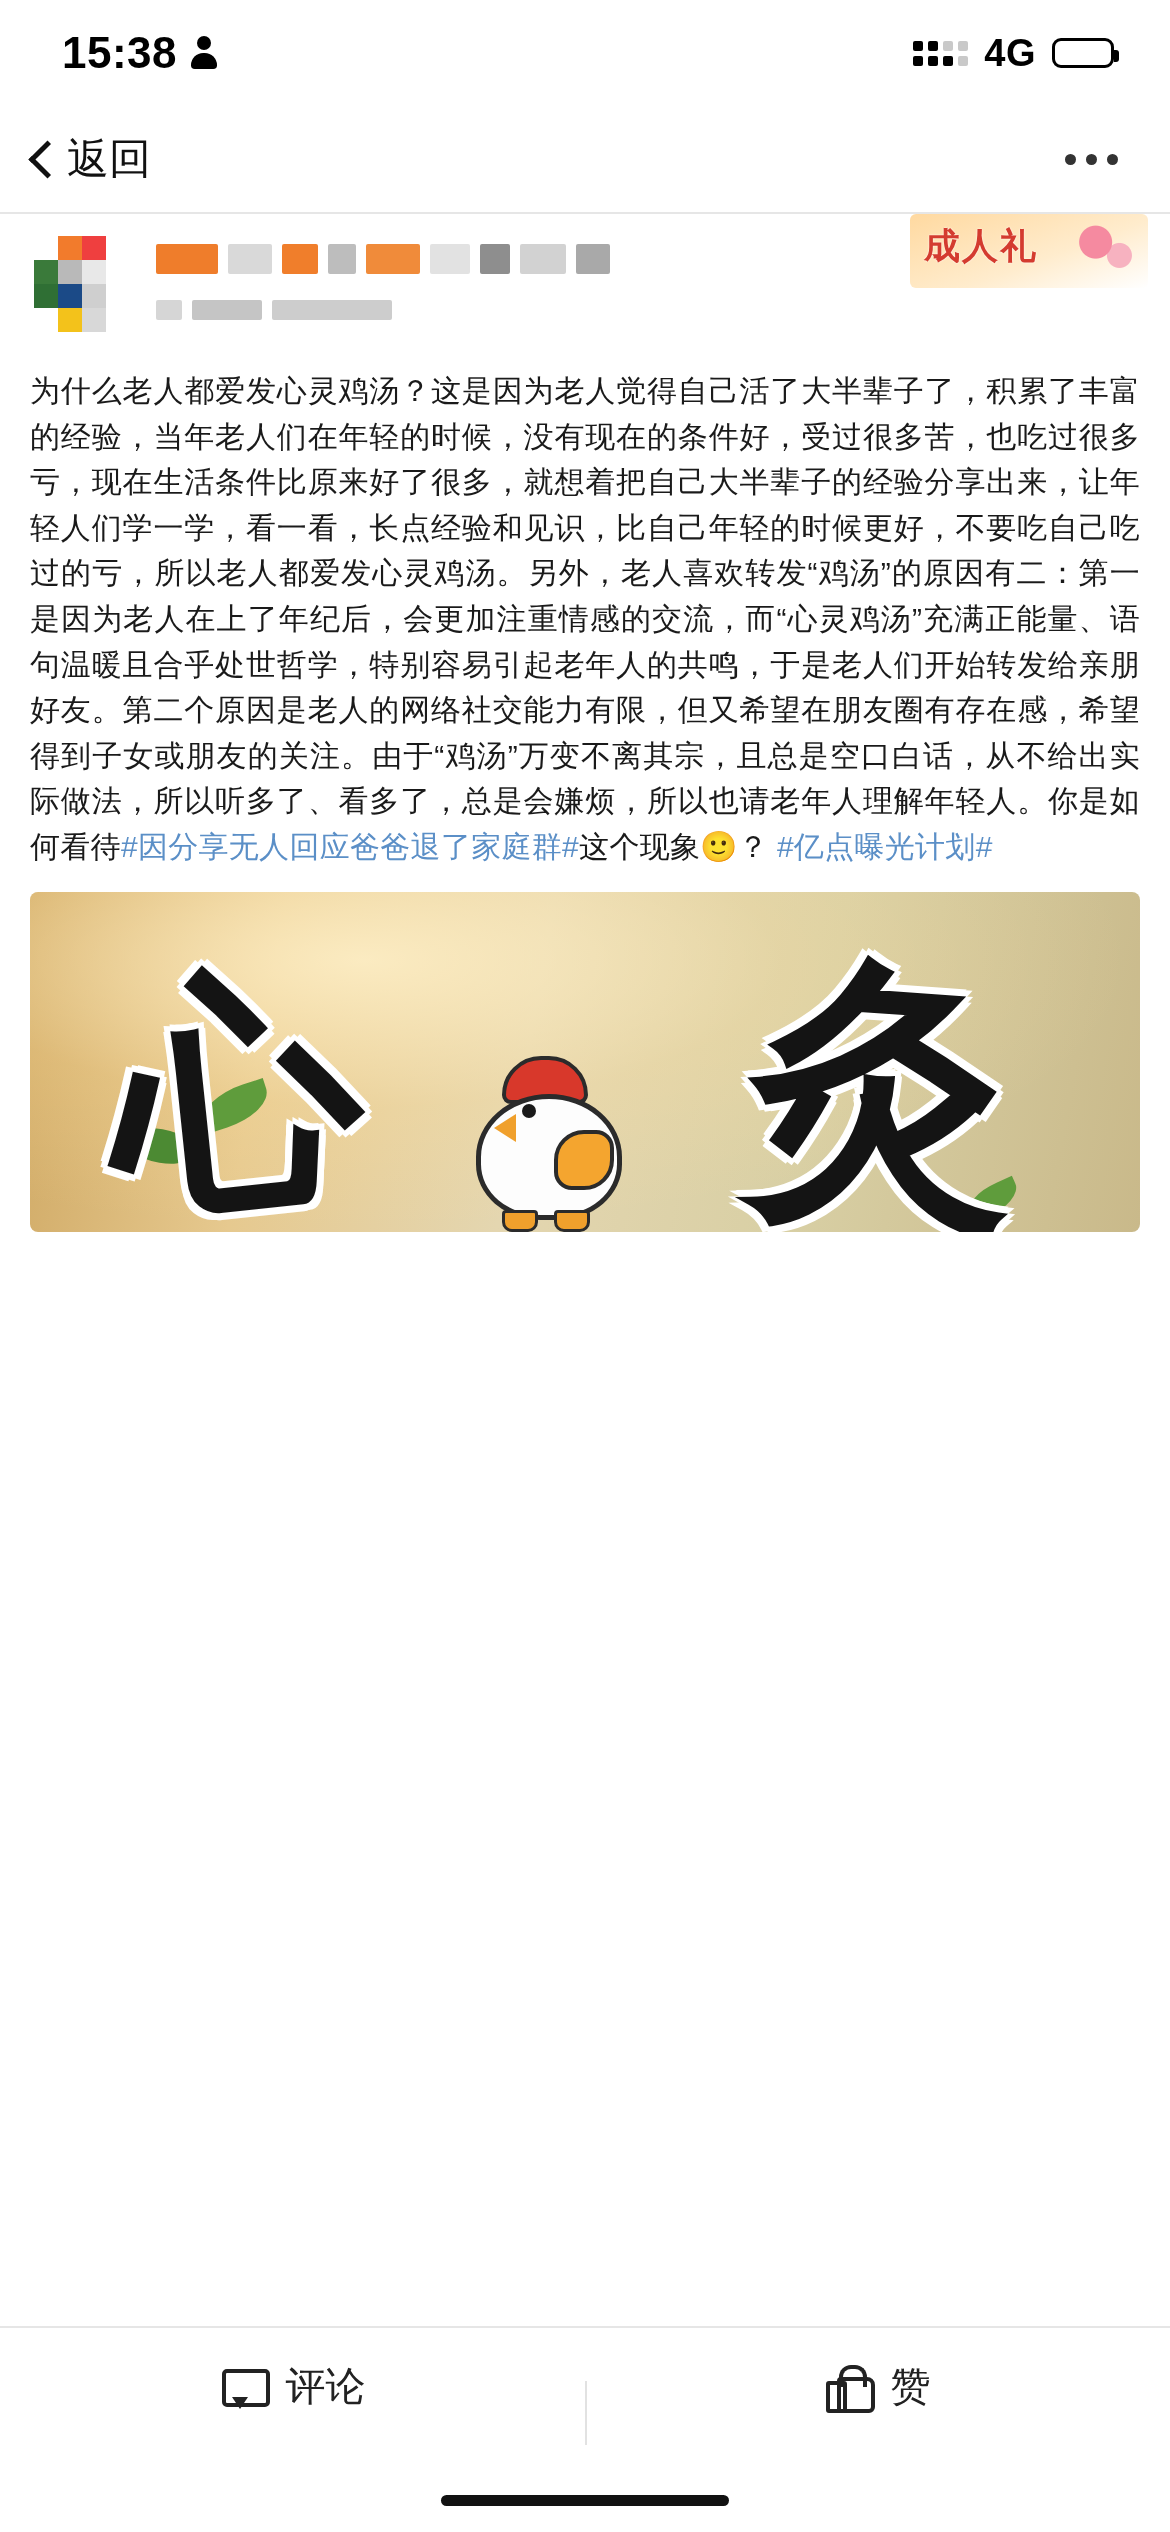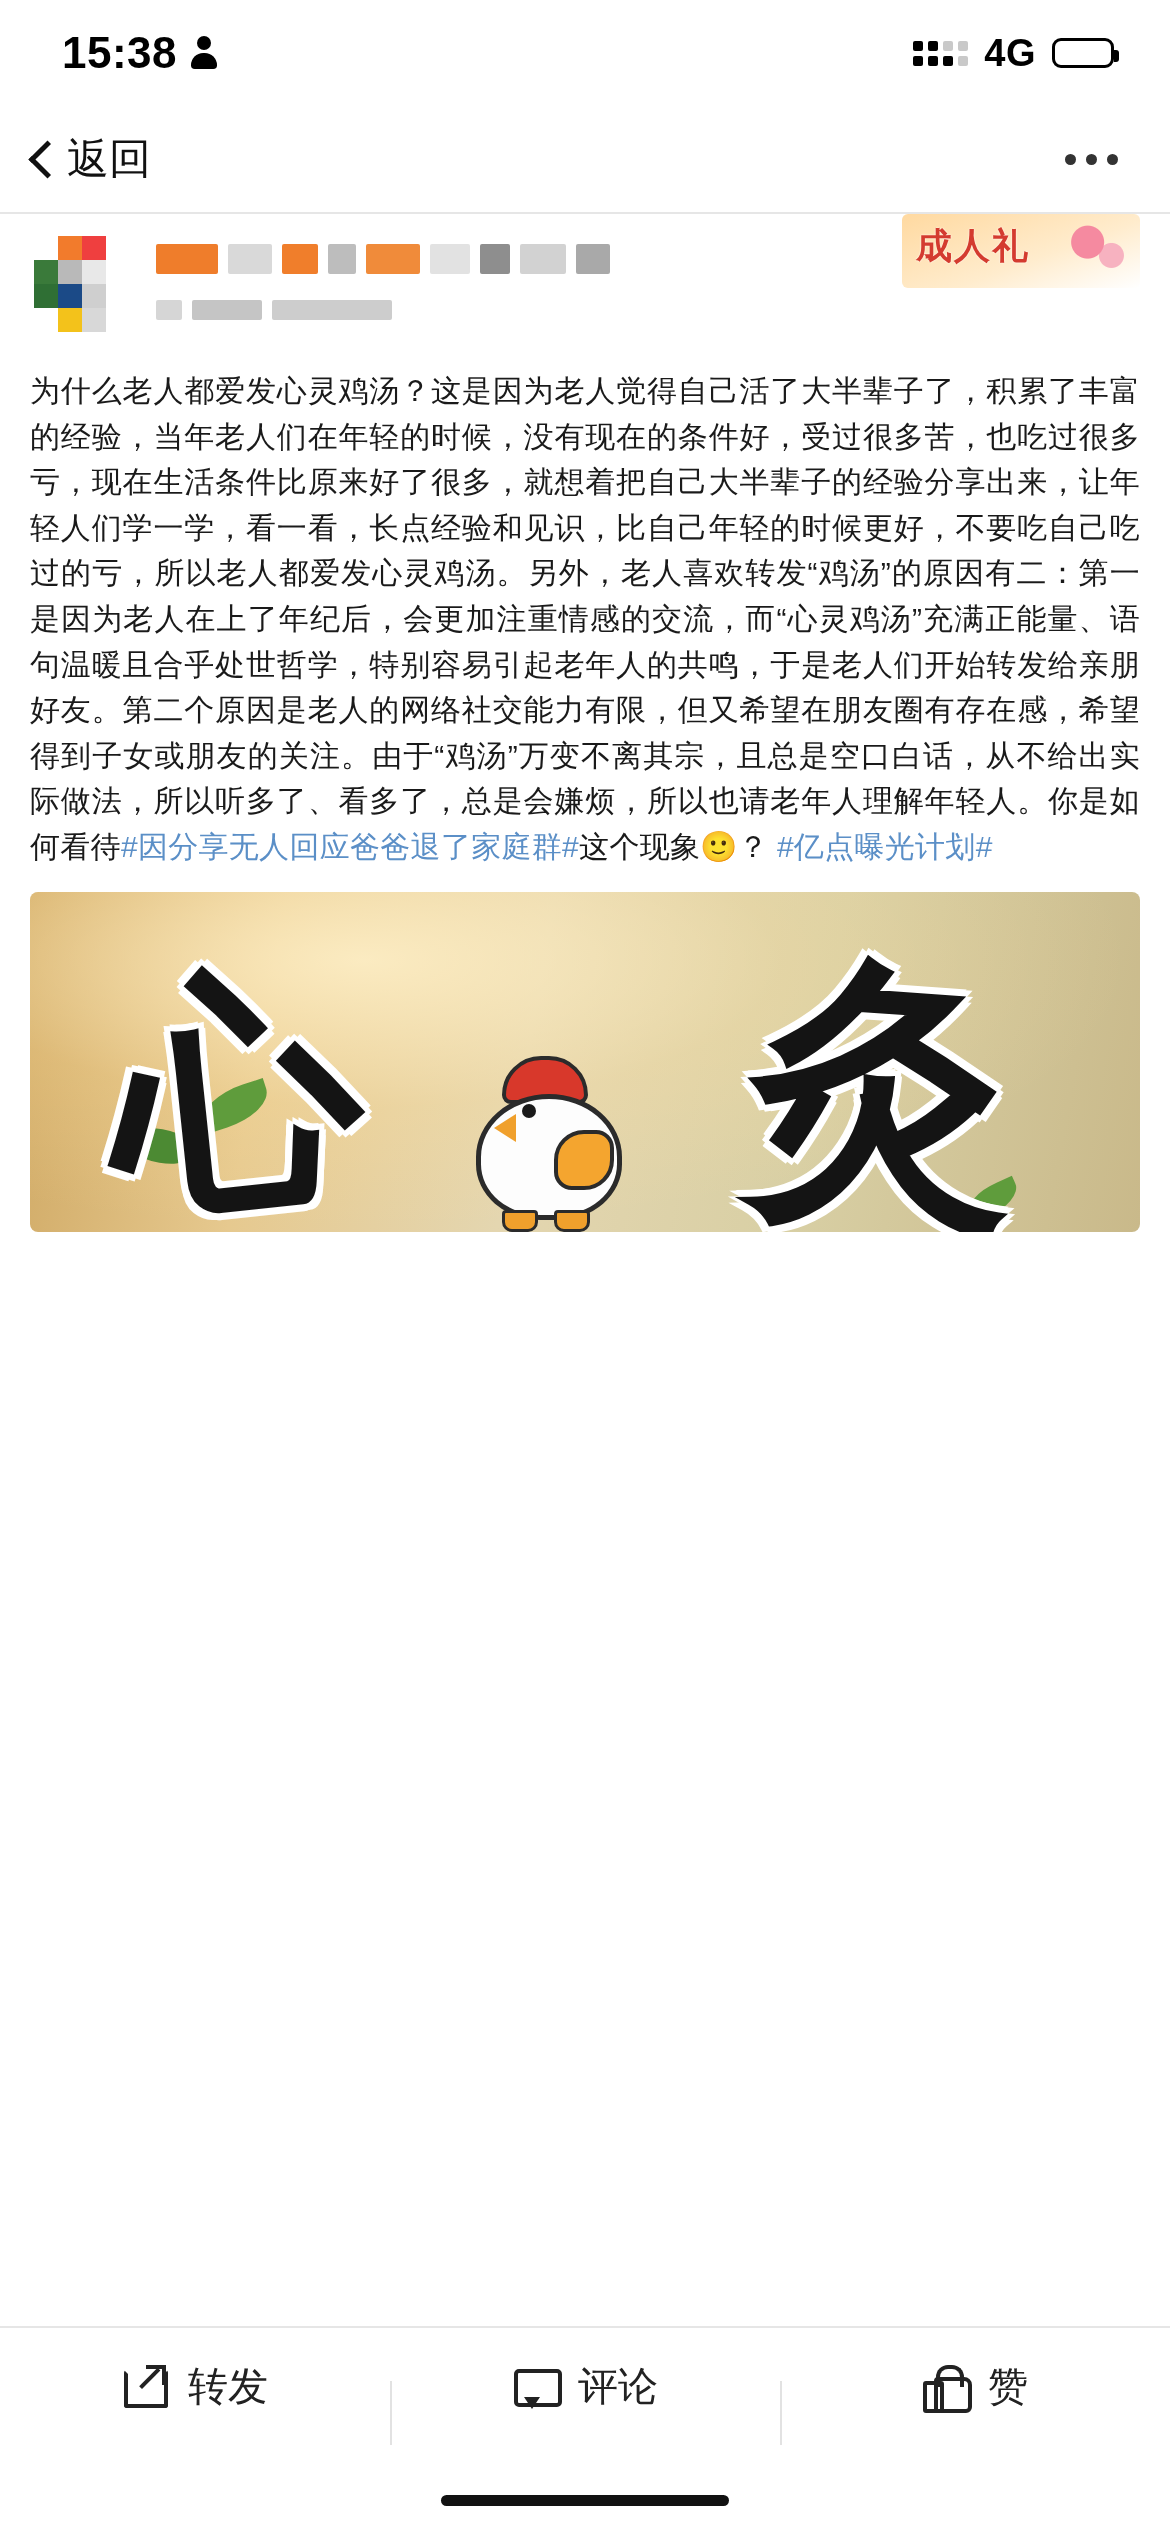--- a/index.html
+++ b/index.html
@@ -211,21 +211,21 @@
   .badge-wrap {
     position: absolute;
     right: 34px;
     top: 0;
     width: 250px;
     text-align: center;
   }
   .badge-img {
     width: 238px;
     height: 74px;
-    margin-left: 16px;
+    margin-left: 24px;
     background:
       radial-gradient(circle at 78% 38%, #f58aa0 0 16px, transparent 17px),
       radial-gradient(circle at 88% 56%, #f7b2c0 0 12px, transparent 13px),
       linear-gradient(160deg, #ffd9a0 0%, #ffeccd 58%, #ffffff 100%);
     border-radius: 6px;
     position: relative;
     overflow: hidden;
   }
   .badge-text {
     position: absolute;
@@ -582,27 +582,20 @@
     <span class="eye"></span>
     <span class="beak"></span>
     <span class="wing"></span>
     <span class="foot f1"></span>
     <span class="foot f2"></span>
   </div>
 </div>
 
 <div class="action-bar">
   <div class="action-item">
-    <span class="ico ico-share">
-      <span class="box"></span>
-        <span class="arrow"></span>
-    </span>
-    <span>转发</span>
-  </div>
-  <div class="action-item">
     <span class="ico ico-comment">
       <span class="bubble"></span>
         <span class="tail"></span>
     </span>
     <span>评论</span>
   </div>
   <div class="action-item">
     <span class="ico ico-like">
       <span class="thumb"></span>
         <span class="palm"></span>

